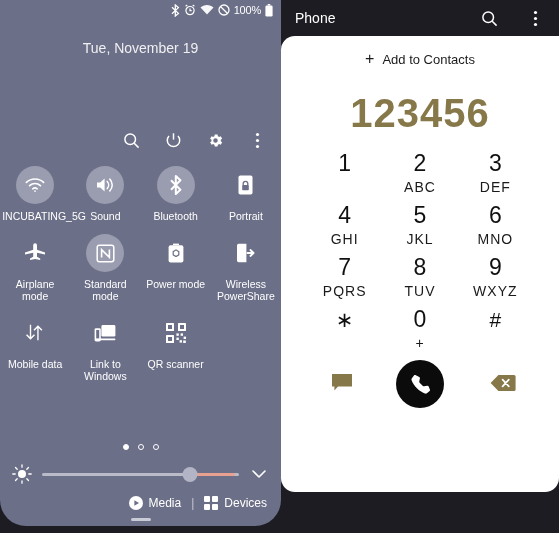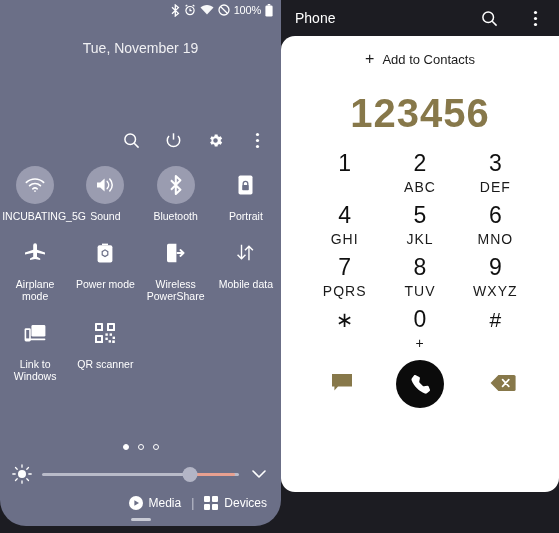--- a/index.html
+++ b/index.html
@@ -253,20 +253,29 @@
       <div class="qs-tile">
         <div class="qs-circle off">
           <svg width="22" height="20" viewBox="0 0 22 20" fill="#fff">
             <path d="M21 11.6 v-2 L13 6.7 V2.2 a1.9 1.9 0 0 0-3.8 0 v4.5 L1 9.6 v2 l8.2-1.8 v4 L6 15.5 v1.6 l5.1-1 5.1 1 v-1.6 l-3.2-1.7 v-4 z"></path>
           </svg>
         </div>
         <div class="qs-label">Airplane mode</div>
       </div>
 
 
+      <div class="qs-tile">
+        <div class="qs-circle on">
+          <svg width="19" height="19" viewBox="0 0 19 19" fill="none" stroke="#fff" stroke-width="1.5">
+            <rect x="1.2" y="1.2" width="16.6" height="16.6" rx="2.2"></rect>
+            <path d="M5.6 13.4 V5.6 L13.4 13.4 V5.6" stroke-width="1.6"></path>
+          </svg>
+        </div>
+        <div class="qs-label">Standard mode</div>
+      </div>
 
       <div class="qs-tile">
         <div class="qs-circle off">
           <svg width="16" height="20" viewBox="0 0 16 20" fill="#fff">
             <path d="M5 0.6 h6 v1.6 h-6 z"></path>
             <rect x="0.6" y="2.2" width="14.8" height="17.2" rx="2"></rect>
             <path d="M8 6.2 l3.4 2 v4 L8 14.2 4.6 12.2 v-4 z" fill="#6b6f87"></path>
             <path d="M8 7.6 l2.2 1.3 v2.6 L8 12.8 5.8 11.5 V8.9 z" fill="#fff"></path>
           </svg>
         </div>

